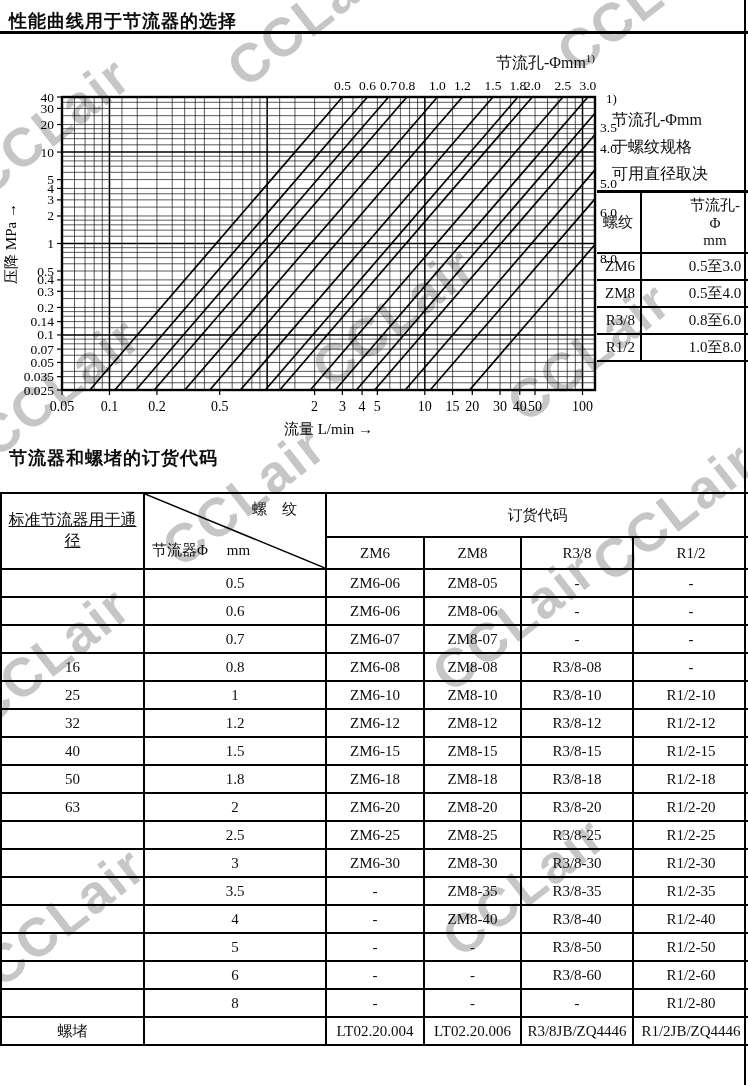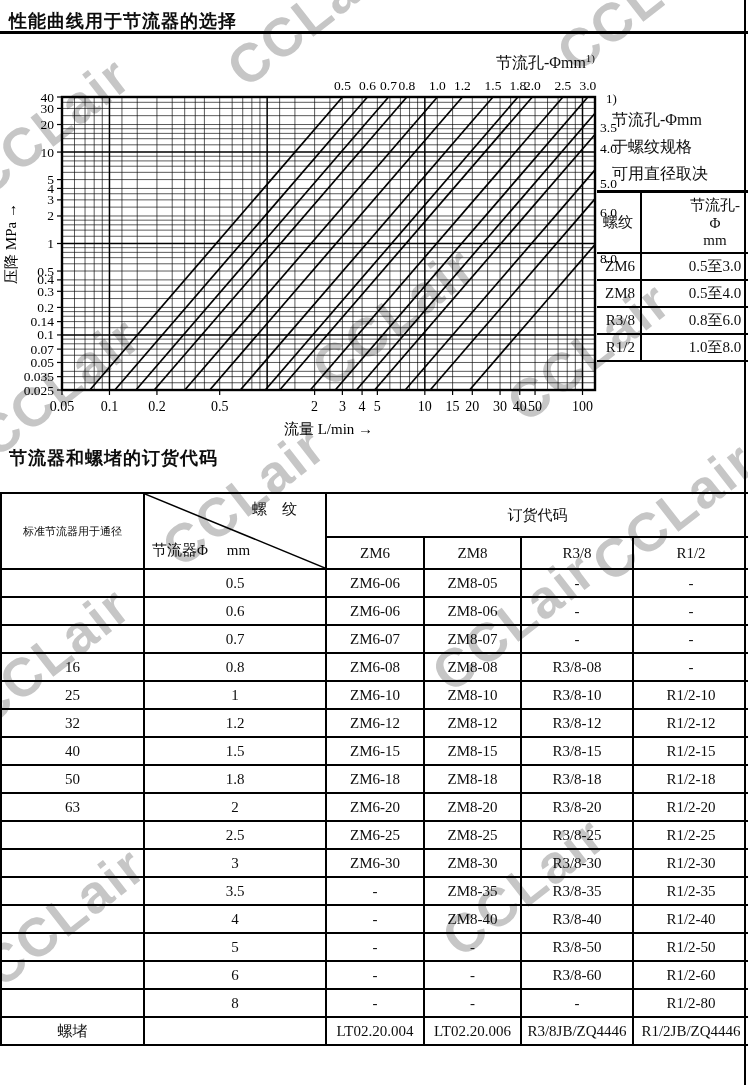--- a/index.html
+++ b/index.html
@@ -42,21 +42,21 @@
   .ttable tr.hd td.c1 { text-align:center; }
   .ttable td.c2 { min-width:98px; white-space:pre-line;padding-left:44px; }
   
   .otable {
     position:absolute; left:0; top:492px; width:748px;
     border-collapse:collapse; table-layout:fixed; font-size:15px; text-align:center;
   }
   .otable td { border:2px solid #000; padding:0 2px; overflow:hidden; height:28px; }
   .otable tr.hr1 td { height:44px;text-align:center; }
   .otable tr.hr2 td { height:32px; }
-  .otable td.c1h { font-size:11px; }
+  .otable td.c1h { font-size:16px;text-decoration:underline; }
   .otable td.corner { position:relative; }
   .corner-diag { position:absolute; left:0; top:0; width:100%; height:100%; }
   .corner-top { position:absolute; top:6px; right:28px; white-space:pre; }
   .corner-bottom { position:absolute; bottom:8px; left:7px; white-space:pre; }
 </style>
 </head>
 <body>
 
 <div id="wm-layer">
     <span class="wm" style="left: -45px; top: 160px;">CCLair</span>

